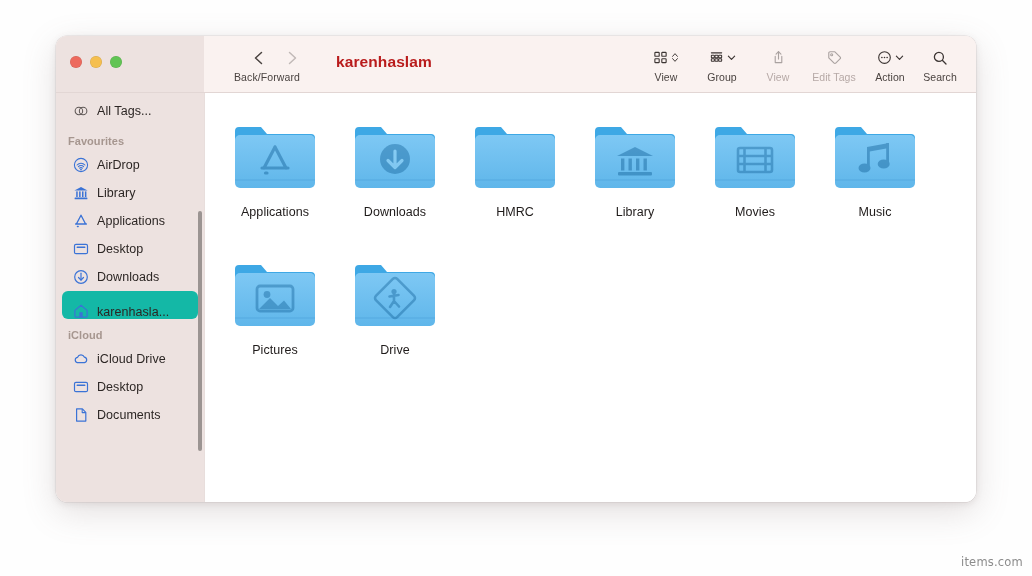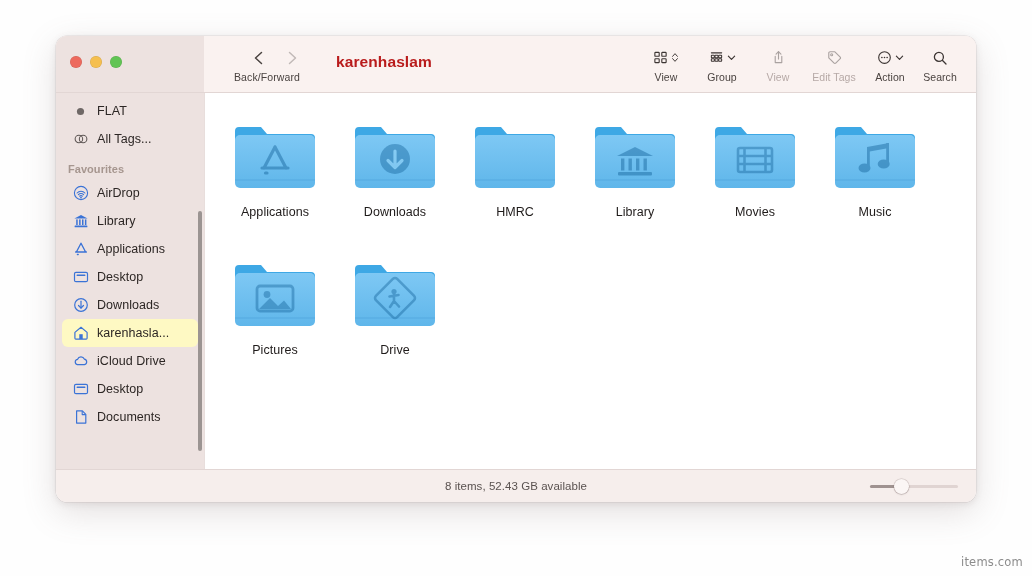--- a/index.html
+++ b/index.html
@@ -145,21 +145,21 @@
 
   .sb-item {
     height: 28px;
     display: flex;
     align-items: center;
     padding: 0 8px 0 10px;
     margin: 0 6px;
     border-radius: 6px;
     cursor: default;
   }
-  .sb-item.selected { background: #fef9c3; }
+  .sb-item.selected { background: #14b8a6; align-items: flex-end; }
   .sb-icon {
     width: 17px; height: 17px;
     flex: 0 0 17px;
     display: flex; align-items: center; justify-content: center;
     margin-right: 8px;
   }
   .sb-label {
     font-size: 12.5px;
     color: #2c2624;
     white-space: nowrap;
@@ -390,28 +390,20 @@
           </div>
 
         </div>
       </div>
     </div>
 
     <div class="body">
 
       <div class="sidebar">
 
-        <div class="sb-item">
-          <span class="sb-icon">
-            <svg viewBox="0 0 16 16" width="11" height="11">
-                <circle cx="8" cy="8" r="5.2" fill="#6f6866"></circle>
-              </svg>
-          </span>
-          <span class="sb-label">FLAT</span>
-        </div>
 
         <div class="sb-item">
           <span class="sb-icon">
             <svg viewBox="0 0 18 16" width="16" height="14">
               <circle cx="6.6" cy="8" r="4.3" fill="none" stroke="#5e5755" stroke-width="1.2"></circle>
               <path d="M11.4 3.9 A4.3 4.3 0 0 1 11.4 12.1 A4.3 4.3 0 0 0 11.4 3.9 Z" fill="#5e5755"></path>
               <circle cx="11.4" cy="8" r="4.3" fill="none" stroke="#5e5755" stroke-width="1.2"></circle>
             </svg>
           </span>
           <span class="sb-label">All Tags...</span>
@@ -481,20 +473,21 @@
         <div class="sb-item selected">
           <span class="sb-icon">
             <svg viewBox="0 0 16 16" width="16" height="16">
               <path d="M1.9 7.4 L8 2.3 L14.1 7.4 L14.1 13.3 A0.9 0.9 0 0 1 13.2 14.1 L2.8 14.1 A0.9 0.9 0 0 1 1.9 13.3 Z" fill="none" stroke="#3b73d6" stroke-width="1.2" stroke-linejoin="round"></path>
               <rect x="6.3" y="9.2" width="3.4" height="4.9" fill="#3b73d6"></rect>
             </svg>
           </span>
           <span class="sb-label">karenhasla...</span>
         </div>
 
+        <div class="sb-section">iCloud</div>
 
         <div class="sb-item">
           <span class="sb-icon">
             <svg viewBox="0 0 16 16" width="16" height="16">
               <path d="M4.3 11.6 A2.7 2.7 0 0 1 4.6 6.3 A3.6 3.6 0 0 1 11.3 6.1 A2.8 2.8 0 0 1 11.5 11.6 Z" fill="none" stroke="#3b73d6" stroke-width="1.2" stroke-linejoin="round"></path>
             </svg>
           </span>
           <span class="sb-label">iCloud Drive</span>
         </div>
 
@@ -655,26 +648,18 @@
                 </g>
               </svg>
             </div>
             <div class="item-label">Drive</div>
           </div>
 
         </div>
       </div>
     </div>
 
-    <div class="statusbar">
-      <div class="status-text">8 items, 52.43 GB available</div>
-      <div class="zoom-slider">
-        <div class="zs-track"></div>
-        <div class="zs-fill"></div>
-        <div class="zs-knob"></div>
-      </div>
-    </div>
 
   </div>
 
   <div class="watermark">items.com</div>
 
 </div>
 
 </body></html>

